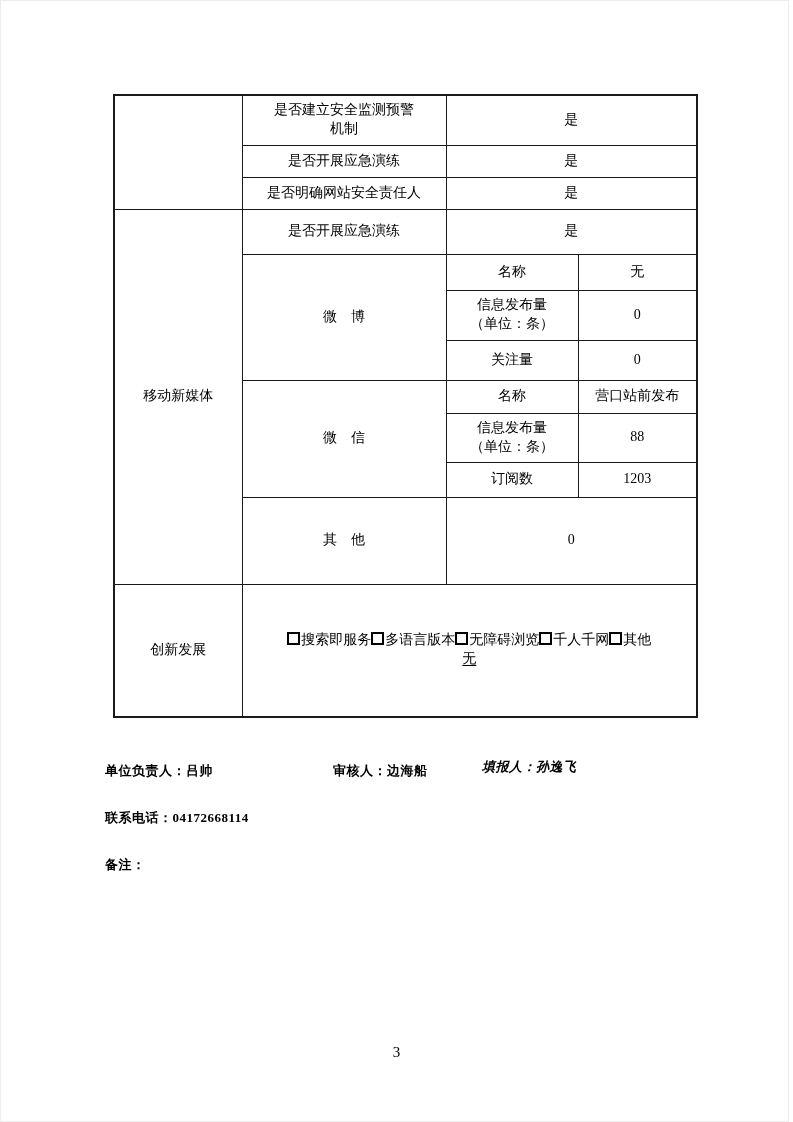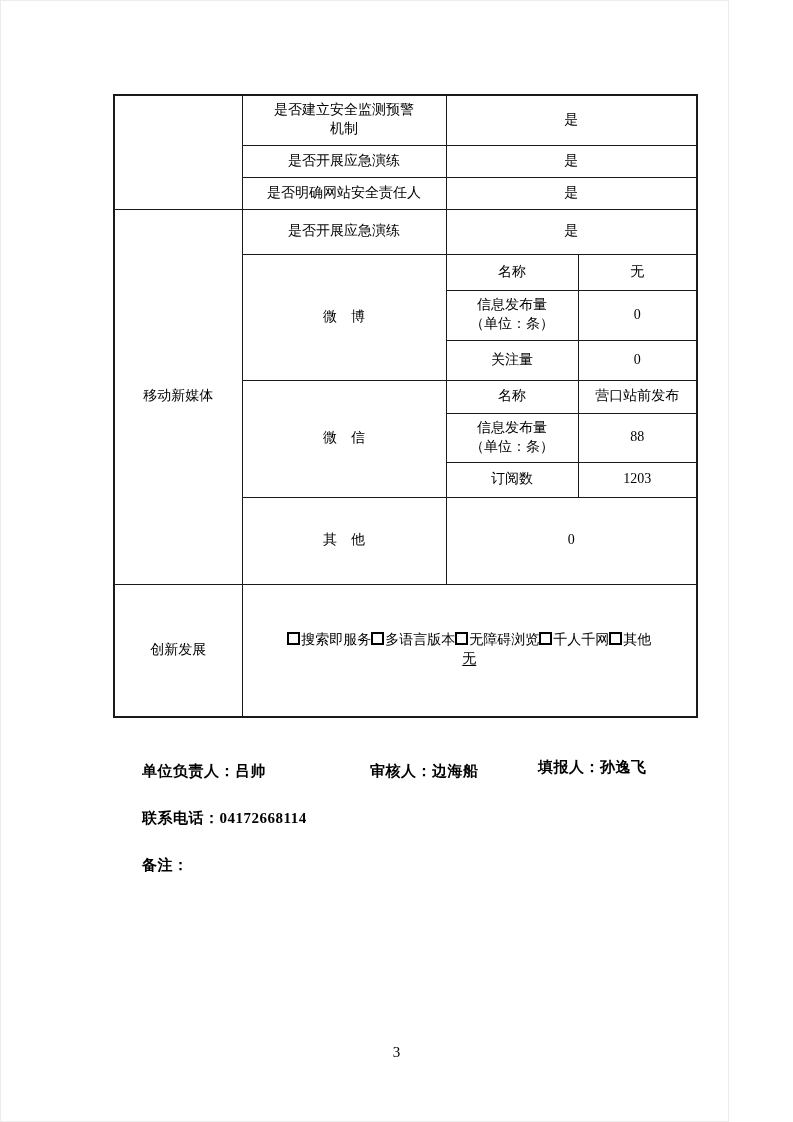--- a/index.html
+++ b/index.html
@@ -1,18 +1,18 @@
 <!DOCTYPE html>
 <html><head>
 <meta charset="utf-8">
 <style>
   html, body { margin: 0; padding: 0; background: #ffffff; }
   .page {
     position: relative;
-    width: 729px;
+    width: 789px;
     height: 1122px;
     background: #ffffff;
     font-family: "Liberation Serif", "DejaVu Serif", serif;
     color: #000000;
     box-shadow: inset 0 0 0 1px #ececec;
     overflow: hidden;
   }
   table.report {
     position: absolute;
     left: 113px;
@@ -44,24 +44,23 @@
     height: 9px;
     border: 2px solid #000000;
     margin: 0 1px -1px 0;
     background: #ffffff;
   }
   .opt { white-space: nowrap; }
   .ul { text-decoration: underline; text-underline-offset: 2px; }
   .fitem {
     position: absolute;
     font-weight: bold;
-    font-size: 15px;
+    font-size: 13px;
     white-space: nowrap;
     letter-spacing: 0.5px;
-    margin-left: 37px;
   }
   .pagenum {
     position: absolute;
     top: 1044px;
     left: 0;
     width: 793px;
     text-align: center;
     font-size: 15px;
   }
 </style>
@@ -154,21 +153,21 @@
     </tr>
   </tbody>
     </table>
 
   <div class="fitem" style="left:105px; top:762px;">
     <span>单位负责人：</span><span>吕帅</span>
   </div>
   <div class="fitem" style="left:333px; top:762px;">
     <span>审核人：</span><span>边海船</span>
   </div>
-  <div class="fitem" style="left:501px; top:758px;">
+  <div class="fitem" style="left:482px; top:758px;font-style:italic;">
     <span>填报人：</span><span>孙逸飞</span>
   </div>
 
   <div class="fitem" style="left:105px; top:809px;">
     <span>联系电话：</span><span>04172668114</span>
   </div>
 
   <div class="fitem" style="left:105px; top:856px;">
     <span>备注：</span>
   </div>

